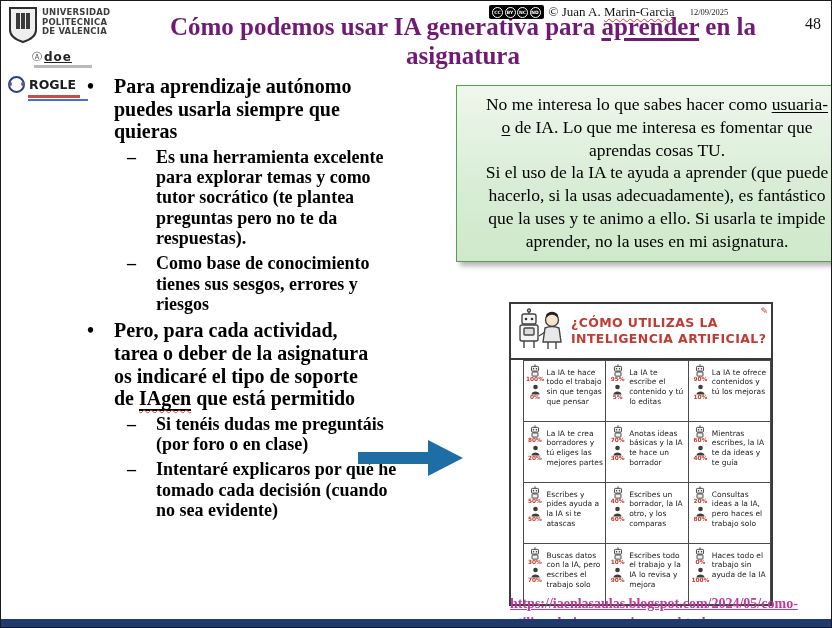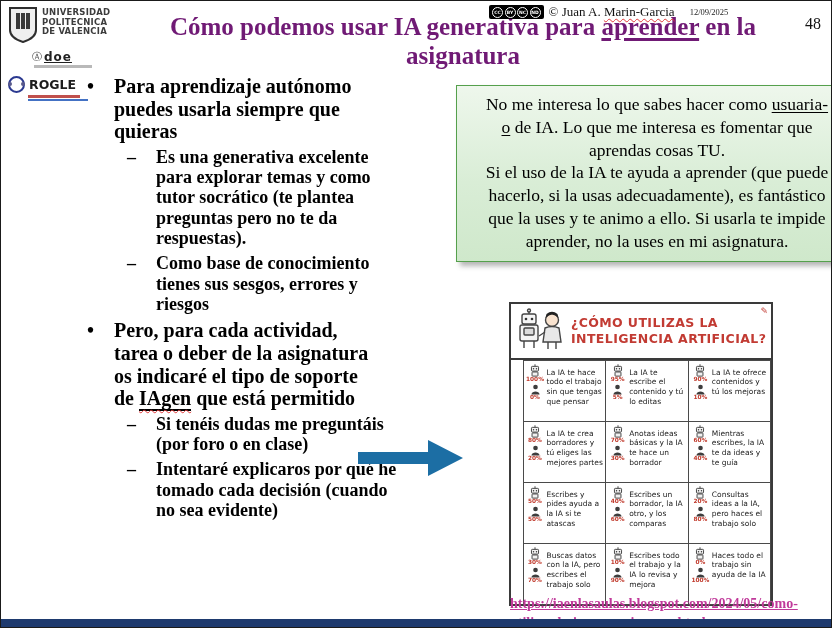--- a/index.html
+++ b/index.html
@@ -131,21 +131,21 @@
       <span class="cc-c">nc</span>
       <span class="cc-c">nd</span>
     </span>
     <span class="copy-name"><span>© Juan A. </span><span class="wavy">Marin-Garcia</span></span>
     <span class="copy-date">12/09/2025</span>
   </div>
   <div class="page-num">48</div>
 
   <div class="bullets">
     <div class="li1">Para aprendizaje autónomo puedes usarla siempre que quieras</div>
-    <div class="li2">Es una generativa excelente para explorar temas y como tutor socrático (te plantea preguntas pero no te da respuestas).</div>
+    <div class="li2">Es una herramienta excelente para explorar temas y como tutor socrático (te plantea preguntas pero no te da respuestas).</div>
     <div class="li2">Como base de conocimiento tienes sus sesgos, errores y riesgos</div>
     <div class="li1"><span>Pero, para cada actividad, tarea o deber de la asignatura os indicaré el tipo de soporte de </span><span class="term">IAgen</span><span> que está permitido</span></div>
     <div class="li2">Si tenéis dudas me preguntáis (por foro o en clase)</div>
     <div class="li2">Intentaré explicaros por qué he tomado cada decisión (cuando no sea evidente)</div>
   </div>
 
   <span class="arrow">
     <svg width="106" height="44" viewBox="0 0 106 44">
       <polygon points="0,16 70,16 70,4 105,22 70,40 70,28 0,28" fill="#1c6ea4"></polygon>
     </svg>

